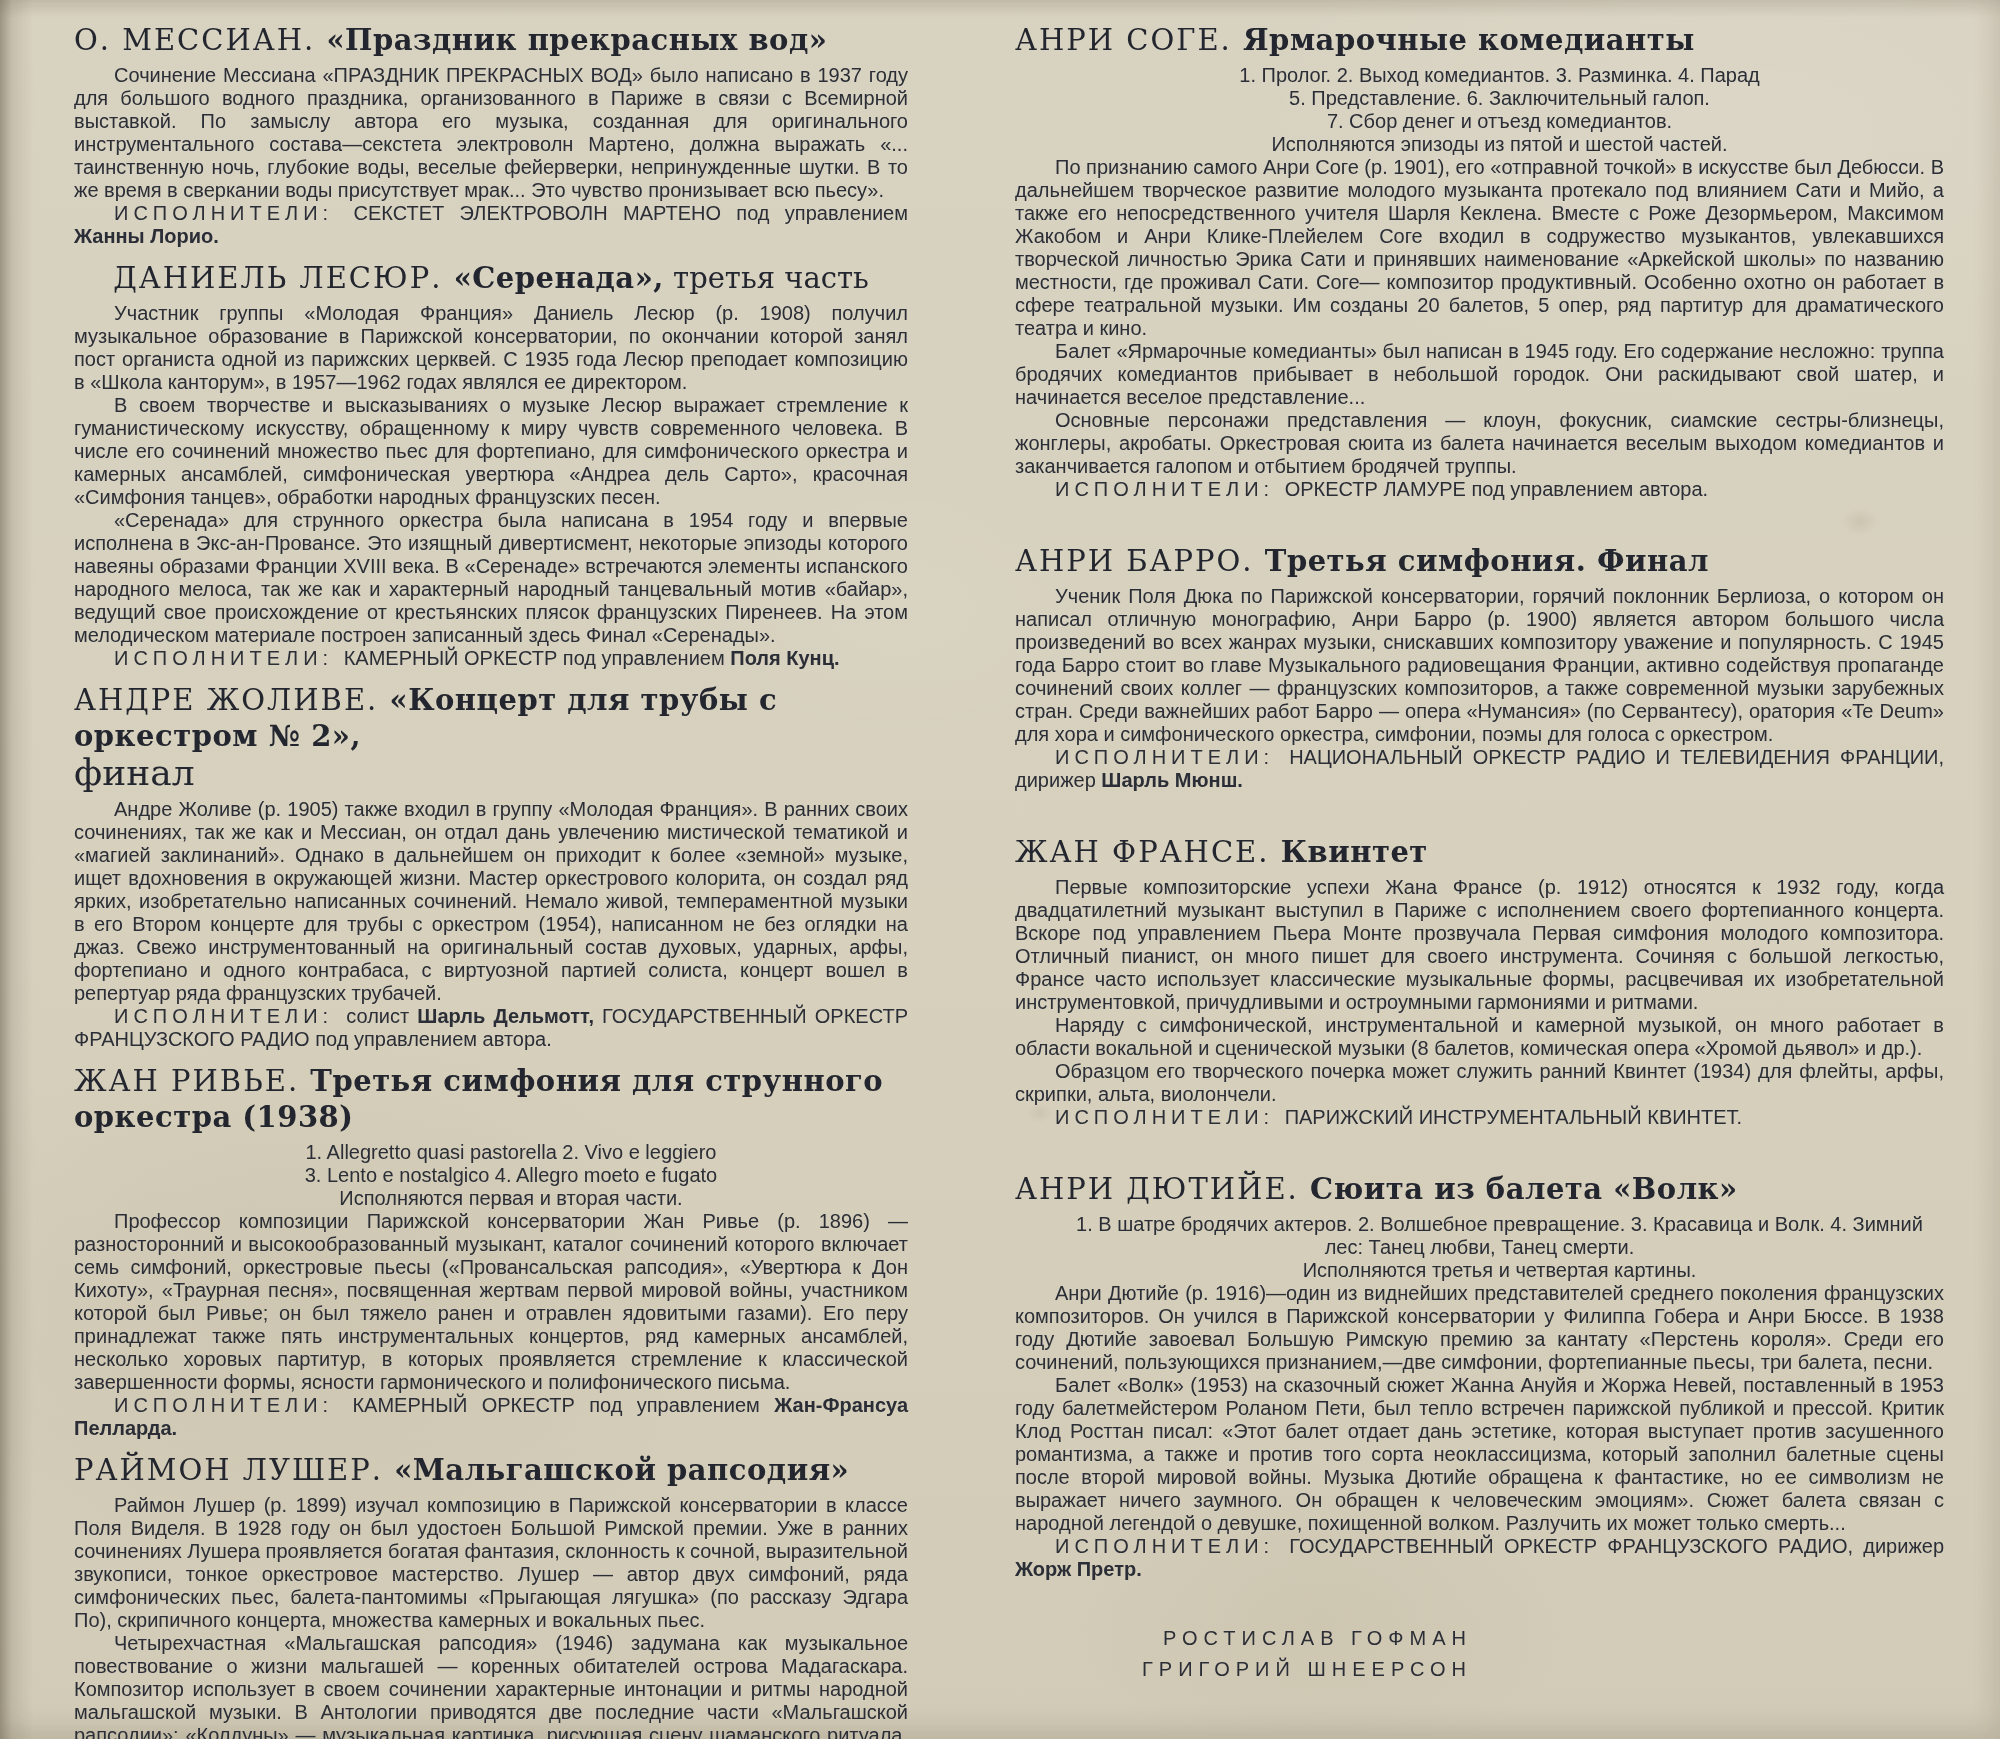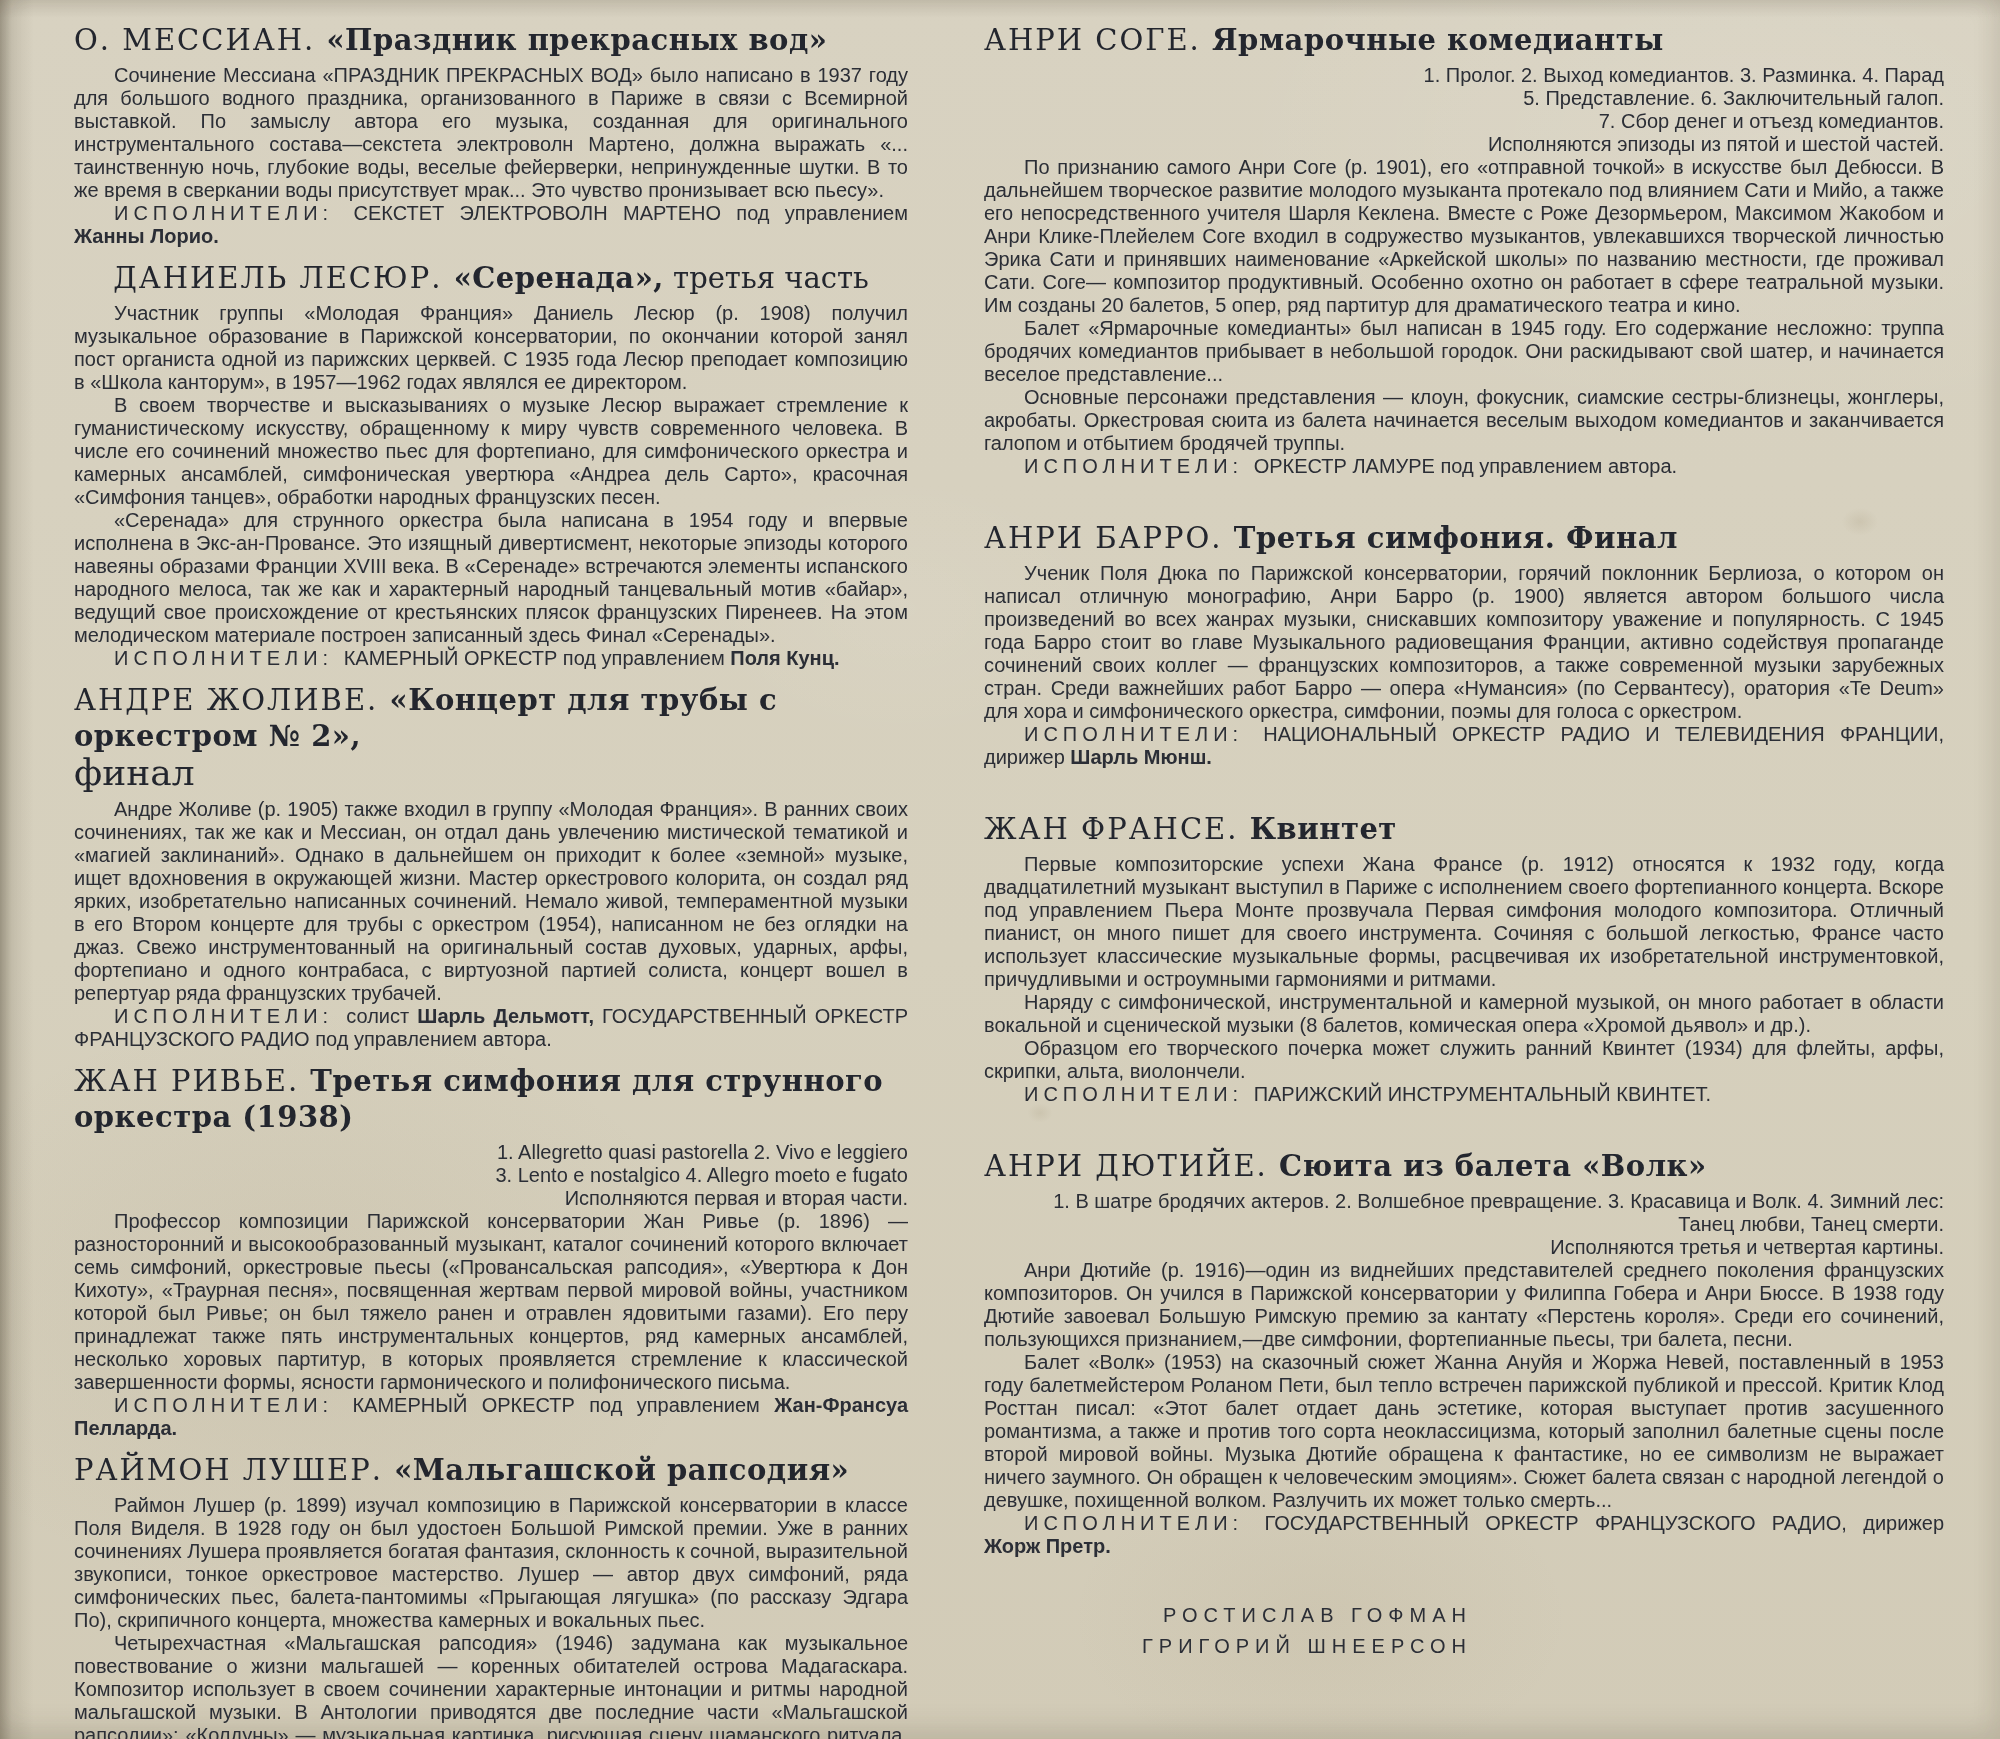--- a/index.html
+++ b/index.html
@@ -19,32 +19,32 @@
       linear-gradient(90deg, rgba(55,45,28,0.32) 0px, rgba(55,45,28,0.10) 12px, rgba(55,45,28,0) 34px),
       linear-gradient(180deg, rgba(55,45,28,0.10) 0px, rgba(55,45,28,0) 18px),
       linear-gradient(180deg,#d8d2c1 0%,#d6d0bd 55%,#d2cbb7 100%);
     box-shadow:inset 0 -14px 24px rgba(60,50,30,0.10), inset -10px 0 22px rgba(60,50,30,0.06);
   }
   .cols{display:flex;gap:76px;padding:16px 0 0 74px;box-sizing:border-box;}
   .col{box-sizing:border-box;}
   .col-left{width:834px;}
   .col-right{width:960px;}
   .section{margin:0 0 12px 0;}
-  .col-right .section{margin-bottom:42px;}
+  .col-right .section{margin-bottom:42px;margin-left:31px;}
   .section-title{
     font-family:"DejaVu Serif","Liberation Serif",serif;
     font-weight:400;font-size:29px;line-height:36px;
     margin:6px 0 6px 0;color:#23262e;
   }
   .section-title .run-composer{letter-spacing:2px;}
   .section-title .run-work{font-weight:700;letter-spacing:0.5px;}
   .section-title .run-plain{font-weight:400;}
   .section-title .title-line2{font-weight:400;font-size:36px;line-height:38px;}
   .title-center{text-align:center;}
-  .movement-line{text-indent:40px;text-align:right;margin:0;}
+  .movement-line{text-indent:40px;text-align:center;margin:0;}
   .body-par{margin:0;text-indent:40px;text-align:justify;}
   .performers{margin:0;text-indent:40px;text-align:justify;}
   .performers .run-label{letter-spacing:5px;}
   .performers .run-bold{font-weight:700;}
   .performers .run-plain{}
   .signature{
     margin-top:26px;text-align:right;padding-right:472px;
     letter-spacing:6px;line-height:31px;font-size:20px;color:#2b2e36;
   }
 </style>

